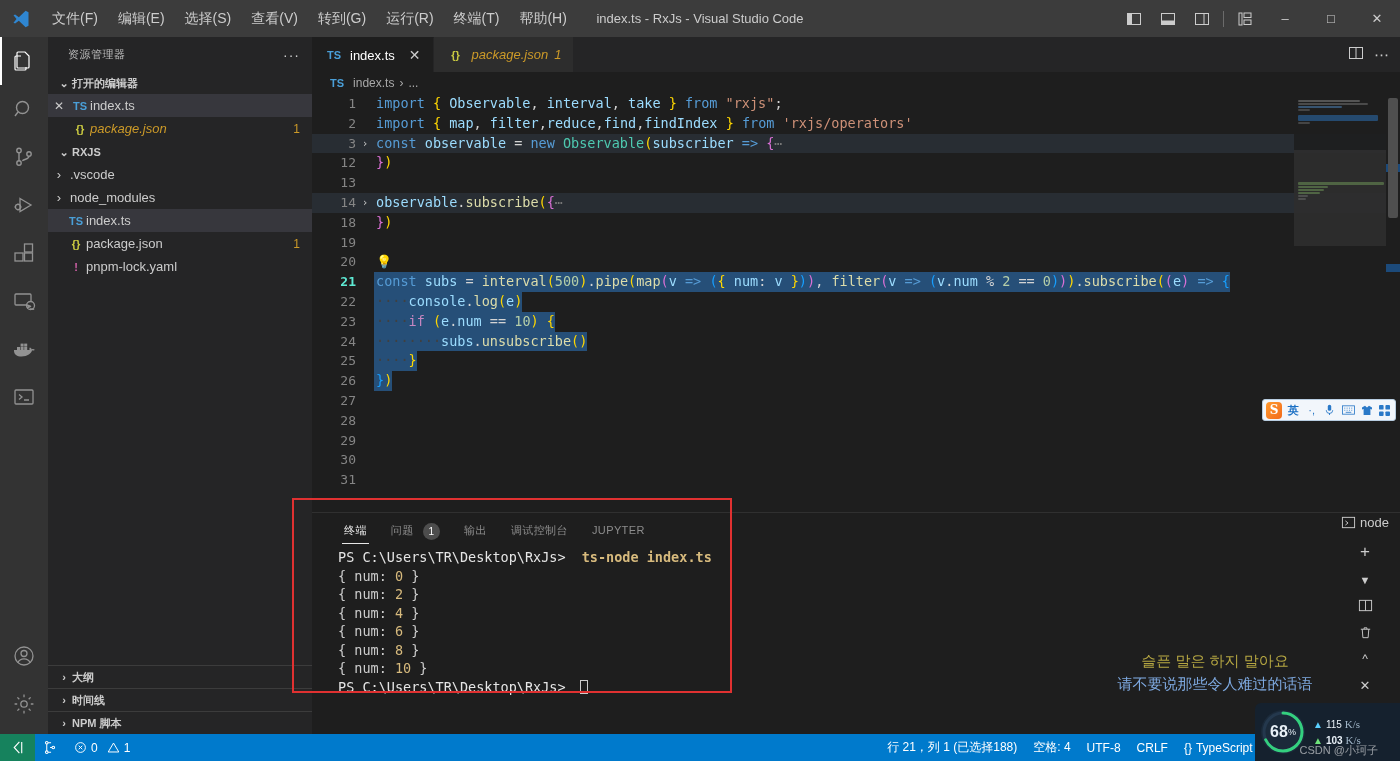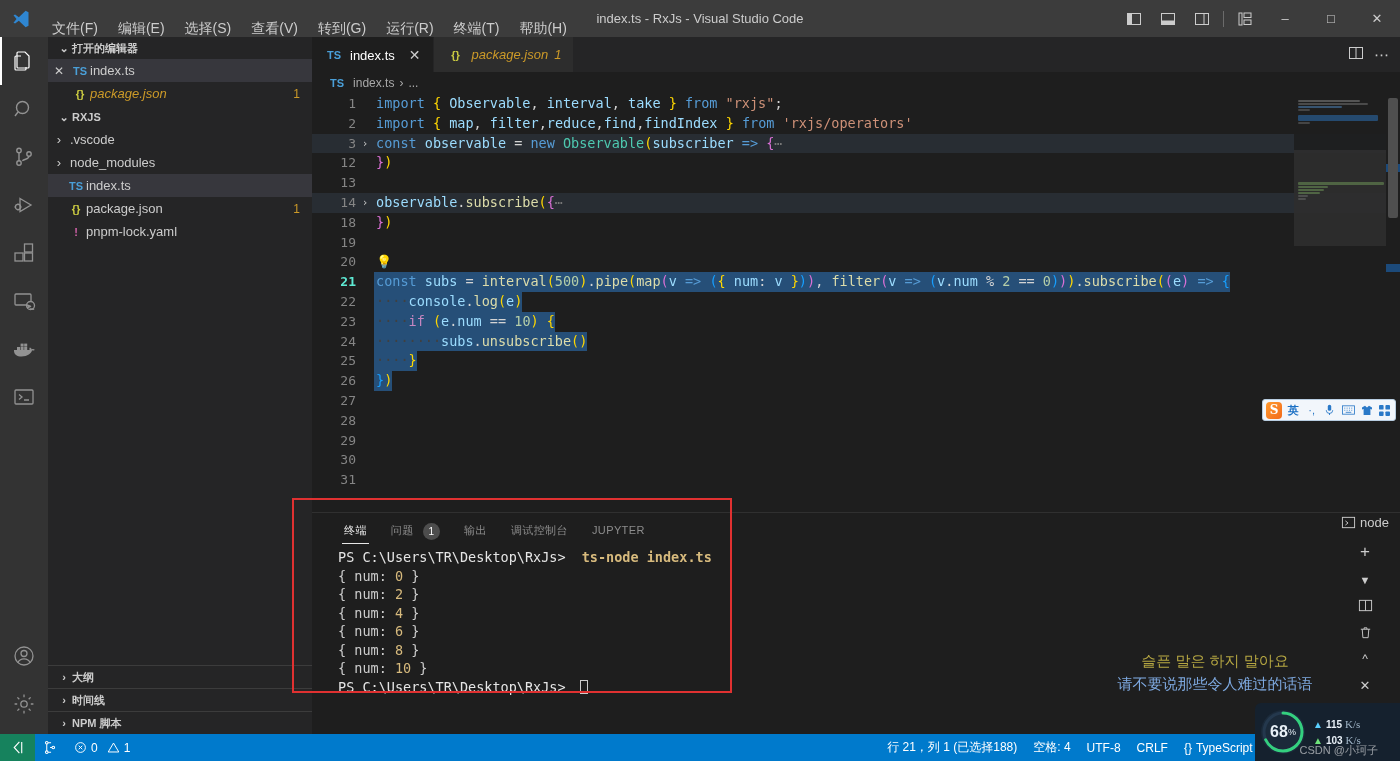--- a/index.html
+++ b/index.html
@@ -12,21 +12,21 @@
   .app { position:relative; width:1400px; height:761px; background:#1e1e1e; }
 
   
   .titlebar{
     position:absolute; top:0; left:0; width:1400px; height:37px;
     background:#3c3c3c; display:flex; align-items:center;
   }
   .vs-logo{ width:42px; height:37px; display:flex; align-items:center; justify-content:center; }
   .menu{ display:flex; align-items:center; height:37px; }
   .menu-item{
-    padding:10px 10px; height:37px; line-height:37px;
+    padding:0 10px; height:37px; line-height:37px;
     color:#cccccc; font-size:14px; white-space:nowrap; cursor:default;
   }
   .title-center{
     position:absolute; left:0; right:0; top:0; height:37px; line-height:37px;
     text-align:center; color:#cccccc; font-size:13px; pointer-events:none;
   }
   .title-right{
     position:absolute; right:0; top:0; height:37px; display:flex; align-items:center;
   }
   .tb-icon{ width:34px; height:37px; display:flex; align-items:center; justify-content:center; cursor:default;}
@@ -355,20 +355,24 @@
     </div>
     <div class="ab-item" style="margin-bottom:6px;">
       <svg width="24" height="24" viewBox="0 0 24 24" fill="none" stroke="#cccccc" stroke-width="1.3">
         <circle cx="12" cy="12" r="3.2"></circle>
         <path d="M12 2.6v2.6M12 18.8v2.6M21.4 12h-2.6M5.2 12H2.6M18.6 5.4l-1.9 1.9M7.3 16.7l-1.9 1.9M18.6 18.6l-1.9-1.9M7.3 7.3 5.4 5.4"></path>
       </svg>
     </div>
   </div>
 
   <div class="sidebar">
+    <div class="sb-title">
+      <span>资源管理器</span>
+      <span class="sb-dots">···</span>
+    </div>
 
     <div class="sb-section-header">
       <span class="chev">⌄</span>
       <span>打开的编辑器</span>
     </div>
 
     <div class="sb-row selected">
       <span class="ind-close">✕</span>
       <span class="ficon ts-ico">TS</span>
       <span class="lbl">index.ts</span>
@@ -762,21 +766,21 @@
       <svg width="44" height="44" viewBox="0 0 44 44" style="position:absolute;left:0;top:0;">
         <circle cx="22" cy="22" r="19" fill="none" stroke="#24384d" stroke-width="3"></circle>
         <circle cx="22" cy="22" r="19" fill="none" stroke="#34d07f" stroke-width="3" stroke-dasharray="81 119" stroke-linecap="round" transform="rotate(-90 22 22)"></circle>
       </svg>
       <span class="ring-txt">68</span>
         <span class="ring-pct" style="color:#e8f0f7;">%</span>
     </div>
     <div class="net-lines">
       <div class="net-line">
         <span class="net-up">▲</span>
-        <span style="font-weight:bold;">115</span>
+        <span style="font-weight:normal;">115</span>
         <span class="net-unit">K/s</span>
       </div>
       <div class="net-line">
         <span class="net-down">▲</span>
         <span style="font-weight:bold;">103</span>
         <span class="net-unit">K/s</span>
       </div>
     </div>
   </div>
 

